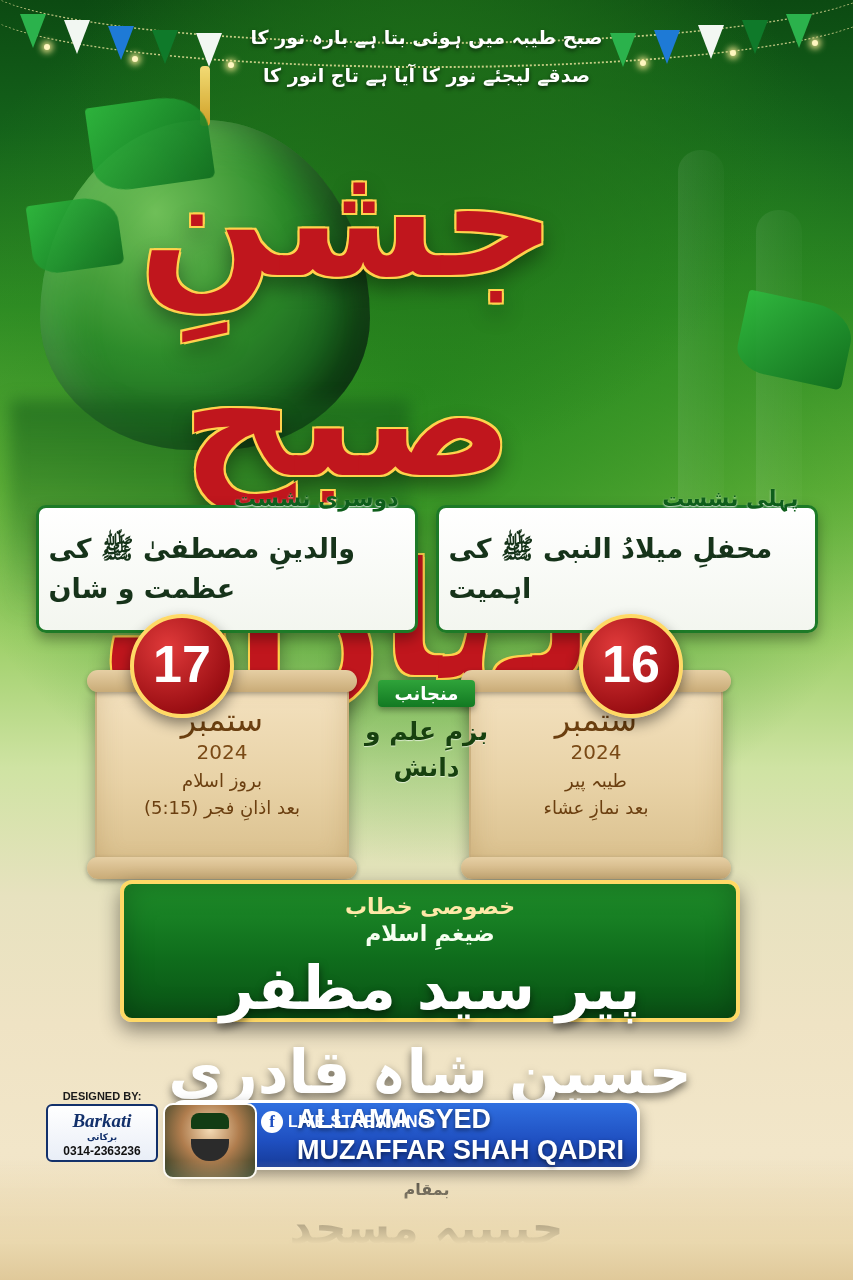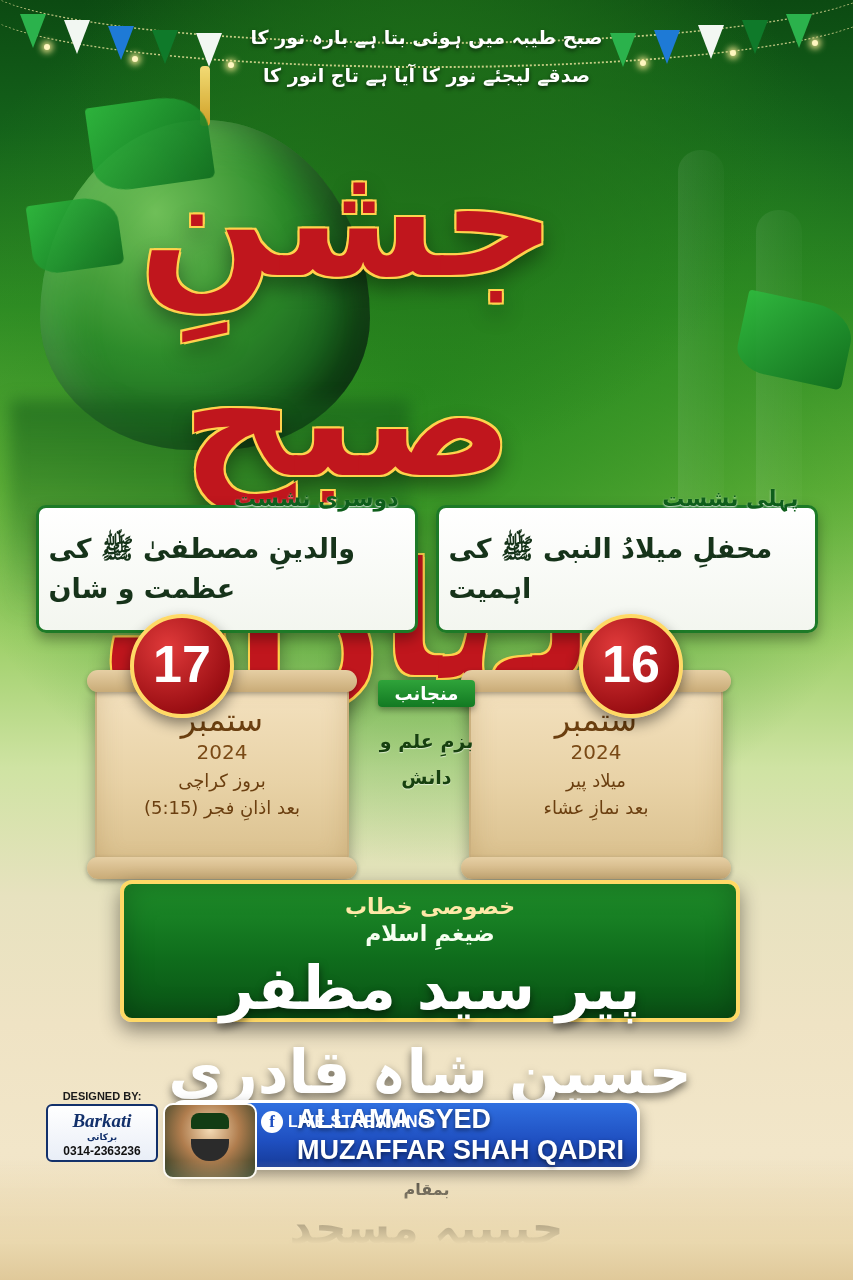--- a/index.html
+++ b/index.html
@@ -296,22 +296,22 @@
   .tag-ribbon {
     display: inline-block;
     background: linear-gradient(180deg, #2fa33a, #127a22);
     color: #fff;
     font-size: 18px;
     padding: 3px 16px;
     border-radius: 4px;
     box-shadow: 0 3px 6px rgba(0,0,0,.35);
   }
   .tag-lines {
-    margin-top: 16px;
-    font-size: 19px;
+    margin-top: 7px;
+    font-size: 25px;
     line-height: 36px;
     color: #17410f;
     text-shadow: 0 1px 1px rgba(255,255,255,.6);
   }
 
   
   .speaker-panel {
     position: absolute;
     top: 880px;
     left: 120px;
@@ -536,31 +536,31 @@
       <div class="session-badge urdu">دوسری نشست</div>
       <div class="session-text urdu">والدینِ مصطفیٰ ﷺ کی عظمت و شان</div>
     </div>
   </div>
 
   <div class="dates">
     <div class="scroll right">
       <div class="scroll-inner urdu">
         <div class="date-main">ستمبر</div>
         <div class="date-year">2024</div>
-        <div class="date-sub">میلاد پیر</div>
+        <div class="date-sub">طیبہ پیر</div>
         <div class="date-sub">بعد نمازِ عشاء</div>
       </div>
     </div>
     <div class="daynum d16">16</div>
 
     <div class="scroll left">
       <div class="scroll-inner urdu">
         <div class="date-main">ستمبر</div>
         <div class="date-year">2024</div>
-        <div class="date-sub">بروز کراچی</div>
+        <div class="date-sub">بروز اسلام</div>
         <div class="date-sub">بعد اذانِ فجر (5:15)</div>
       </div>
     </div>
     <div class="daynum d17">17</div>
 
     <div class="center-tag urdu">
       <div class="tag-ribbon">منجانب</div>
       <div class="tag-lines">
         <div>بزمِ علم و</div>
         <div>دانش</div>

